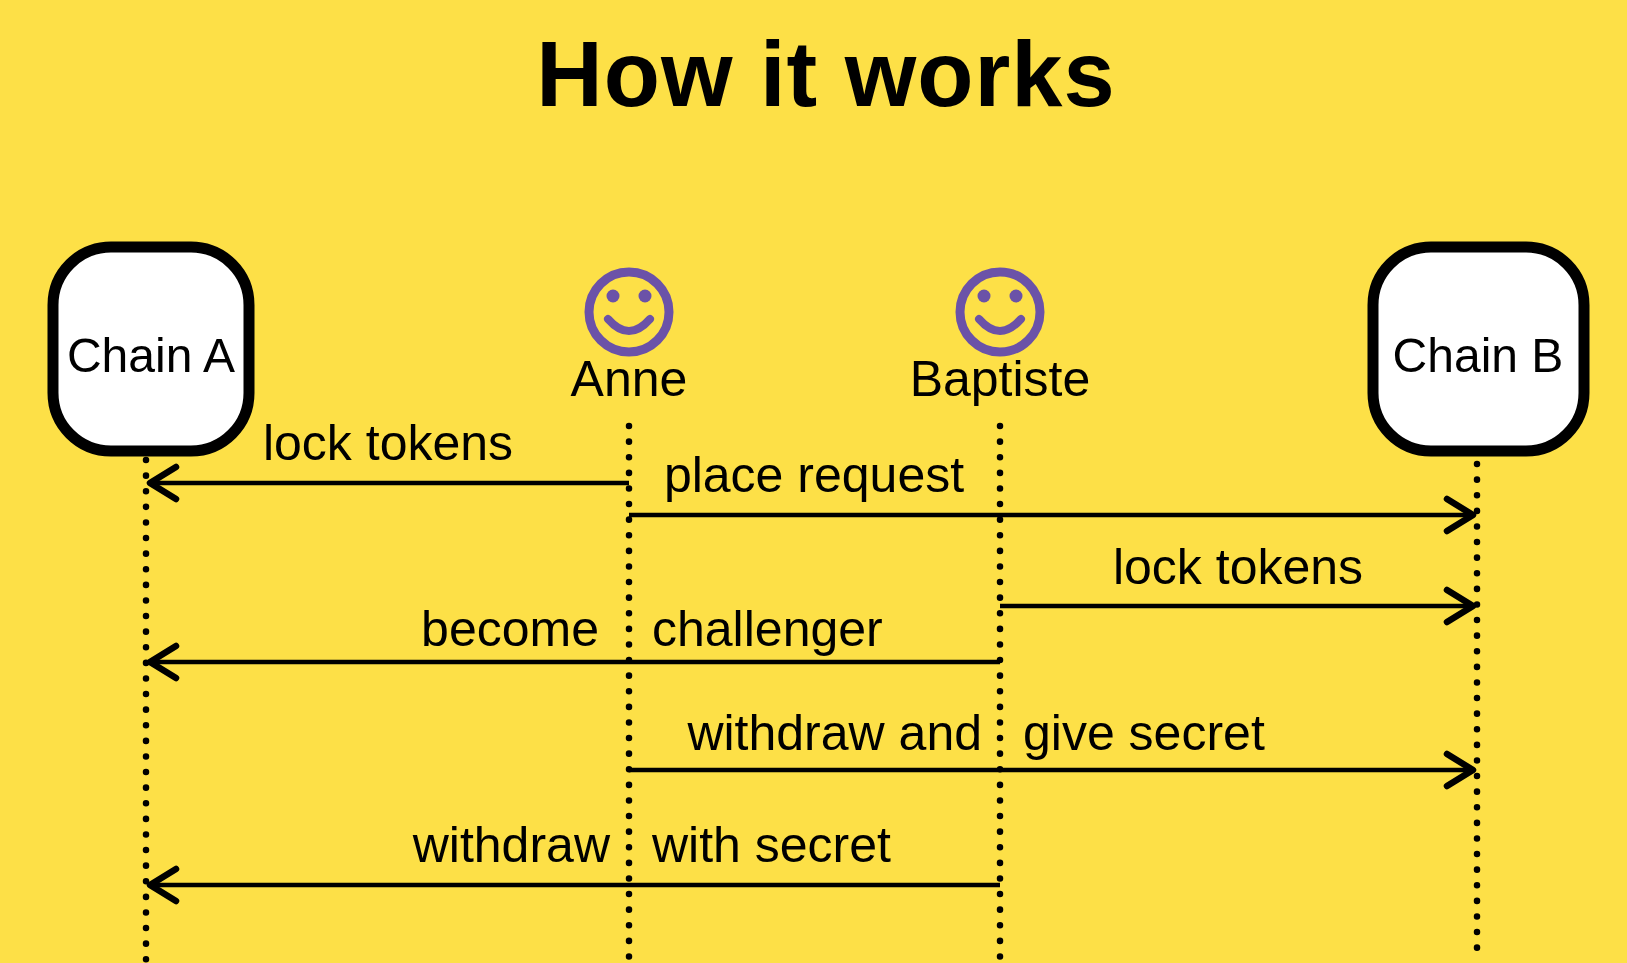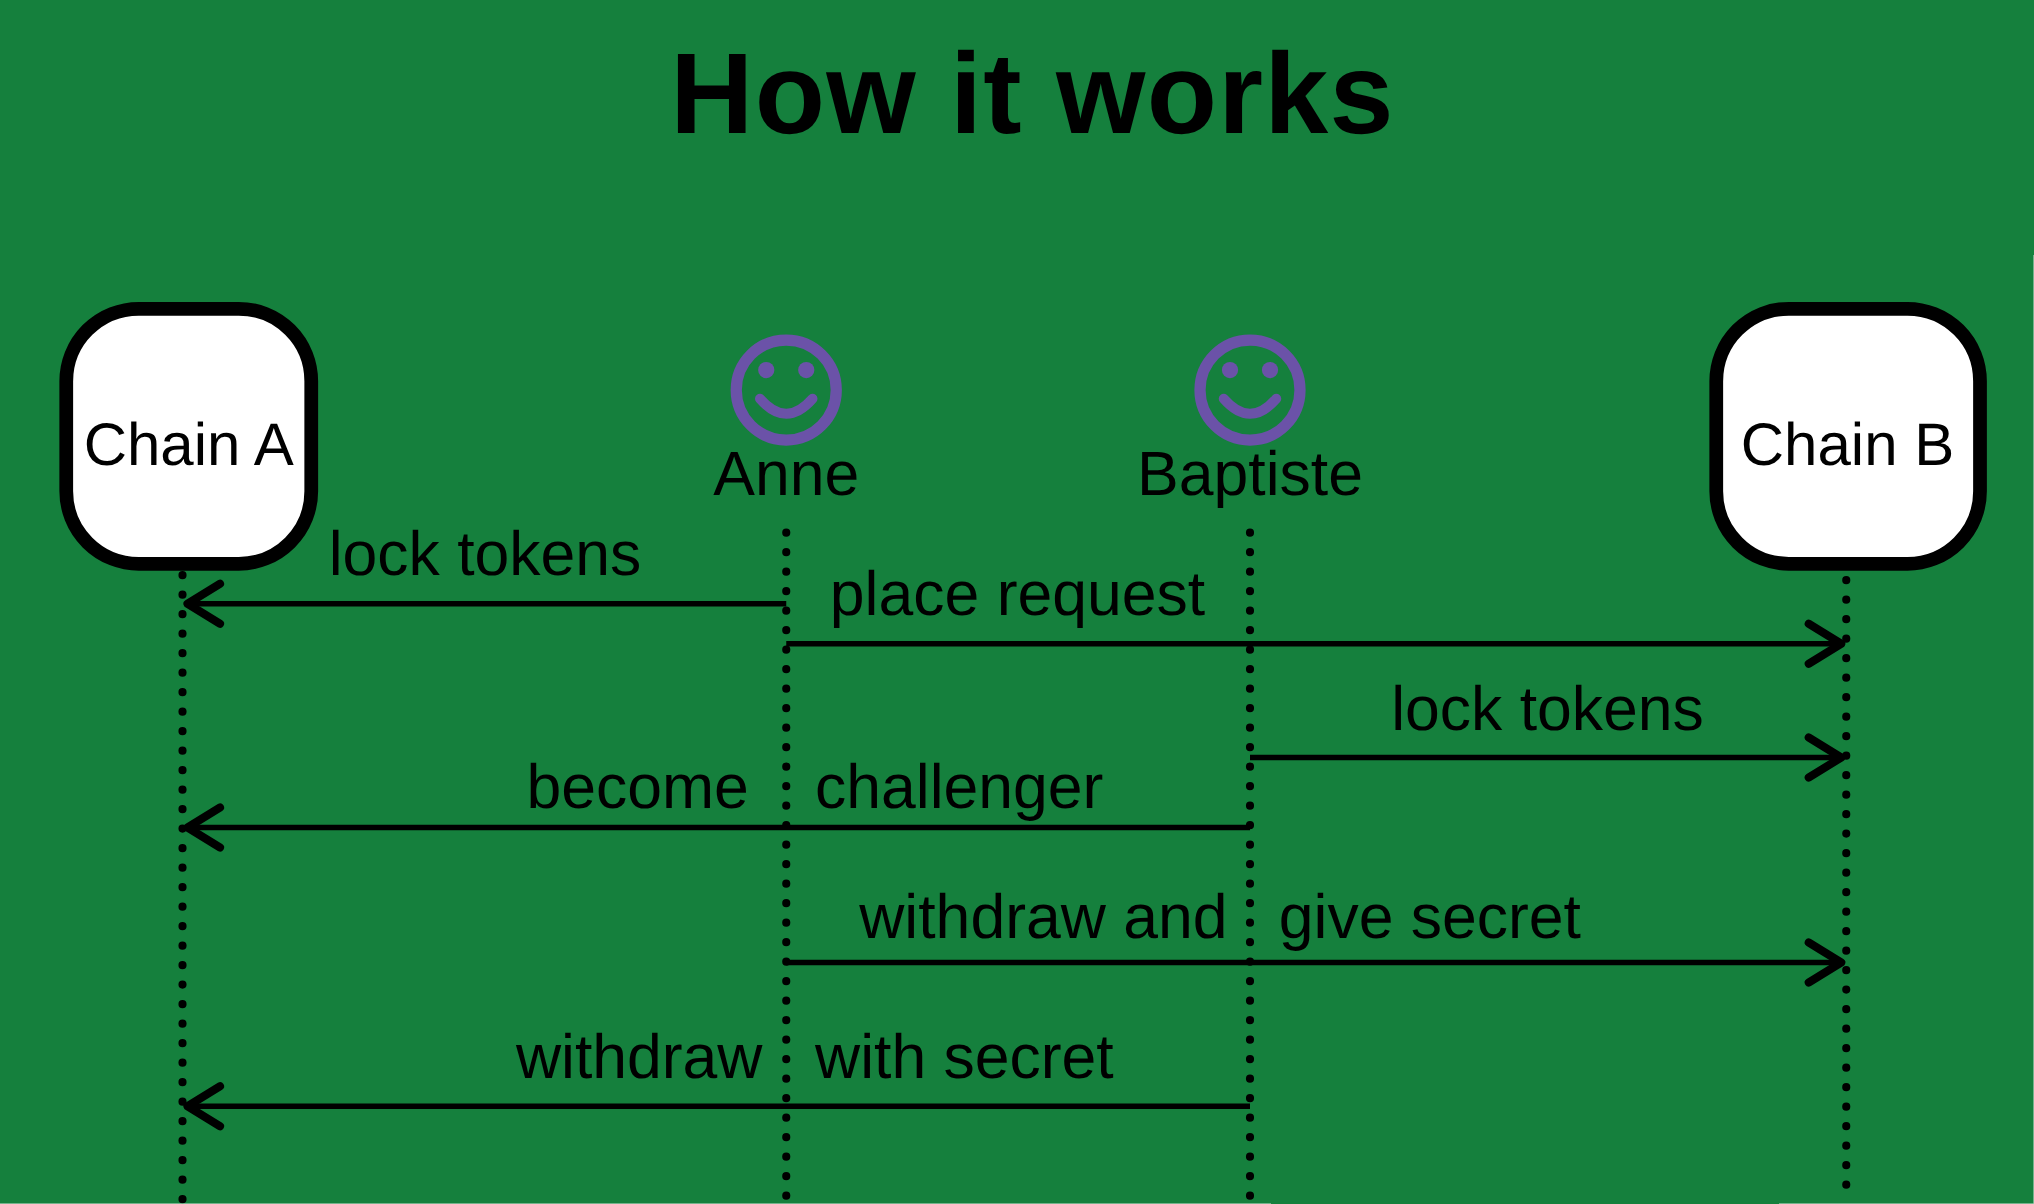--- a/index.html
+++ b/index.html
@@ -4,21 +4,21 @@
 <style>
   html, body {
     margin: 0;
     padding: 0;
     background: #ffffff;
   }
   .stage {
     position: relative;
     width: 1627px;
     height: 963px;
-    background: #15803d;
+    background: #fde047;
     overflow: hidden;
     font-family: "Liberation Sans", sans-serif;
   }
   svg text {
     font-family: "Liberation Sans", sans-serif;
     fill: #000000;
   }
   .title-text {
     font-size: 92px;
     font-weight: bold;

